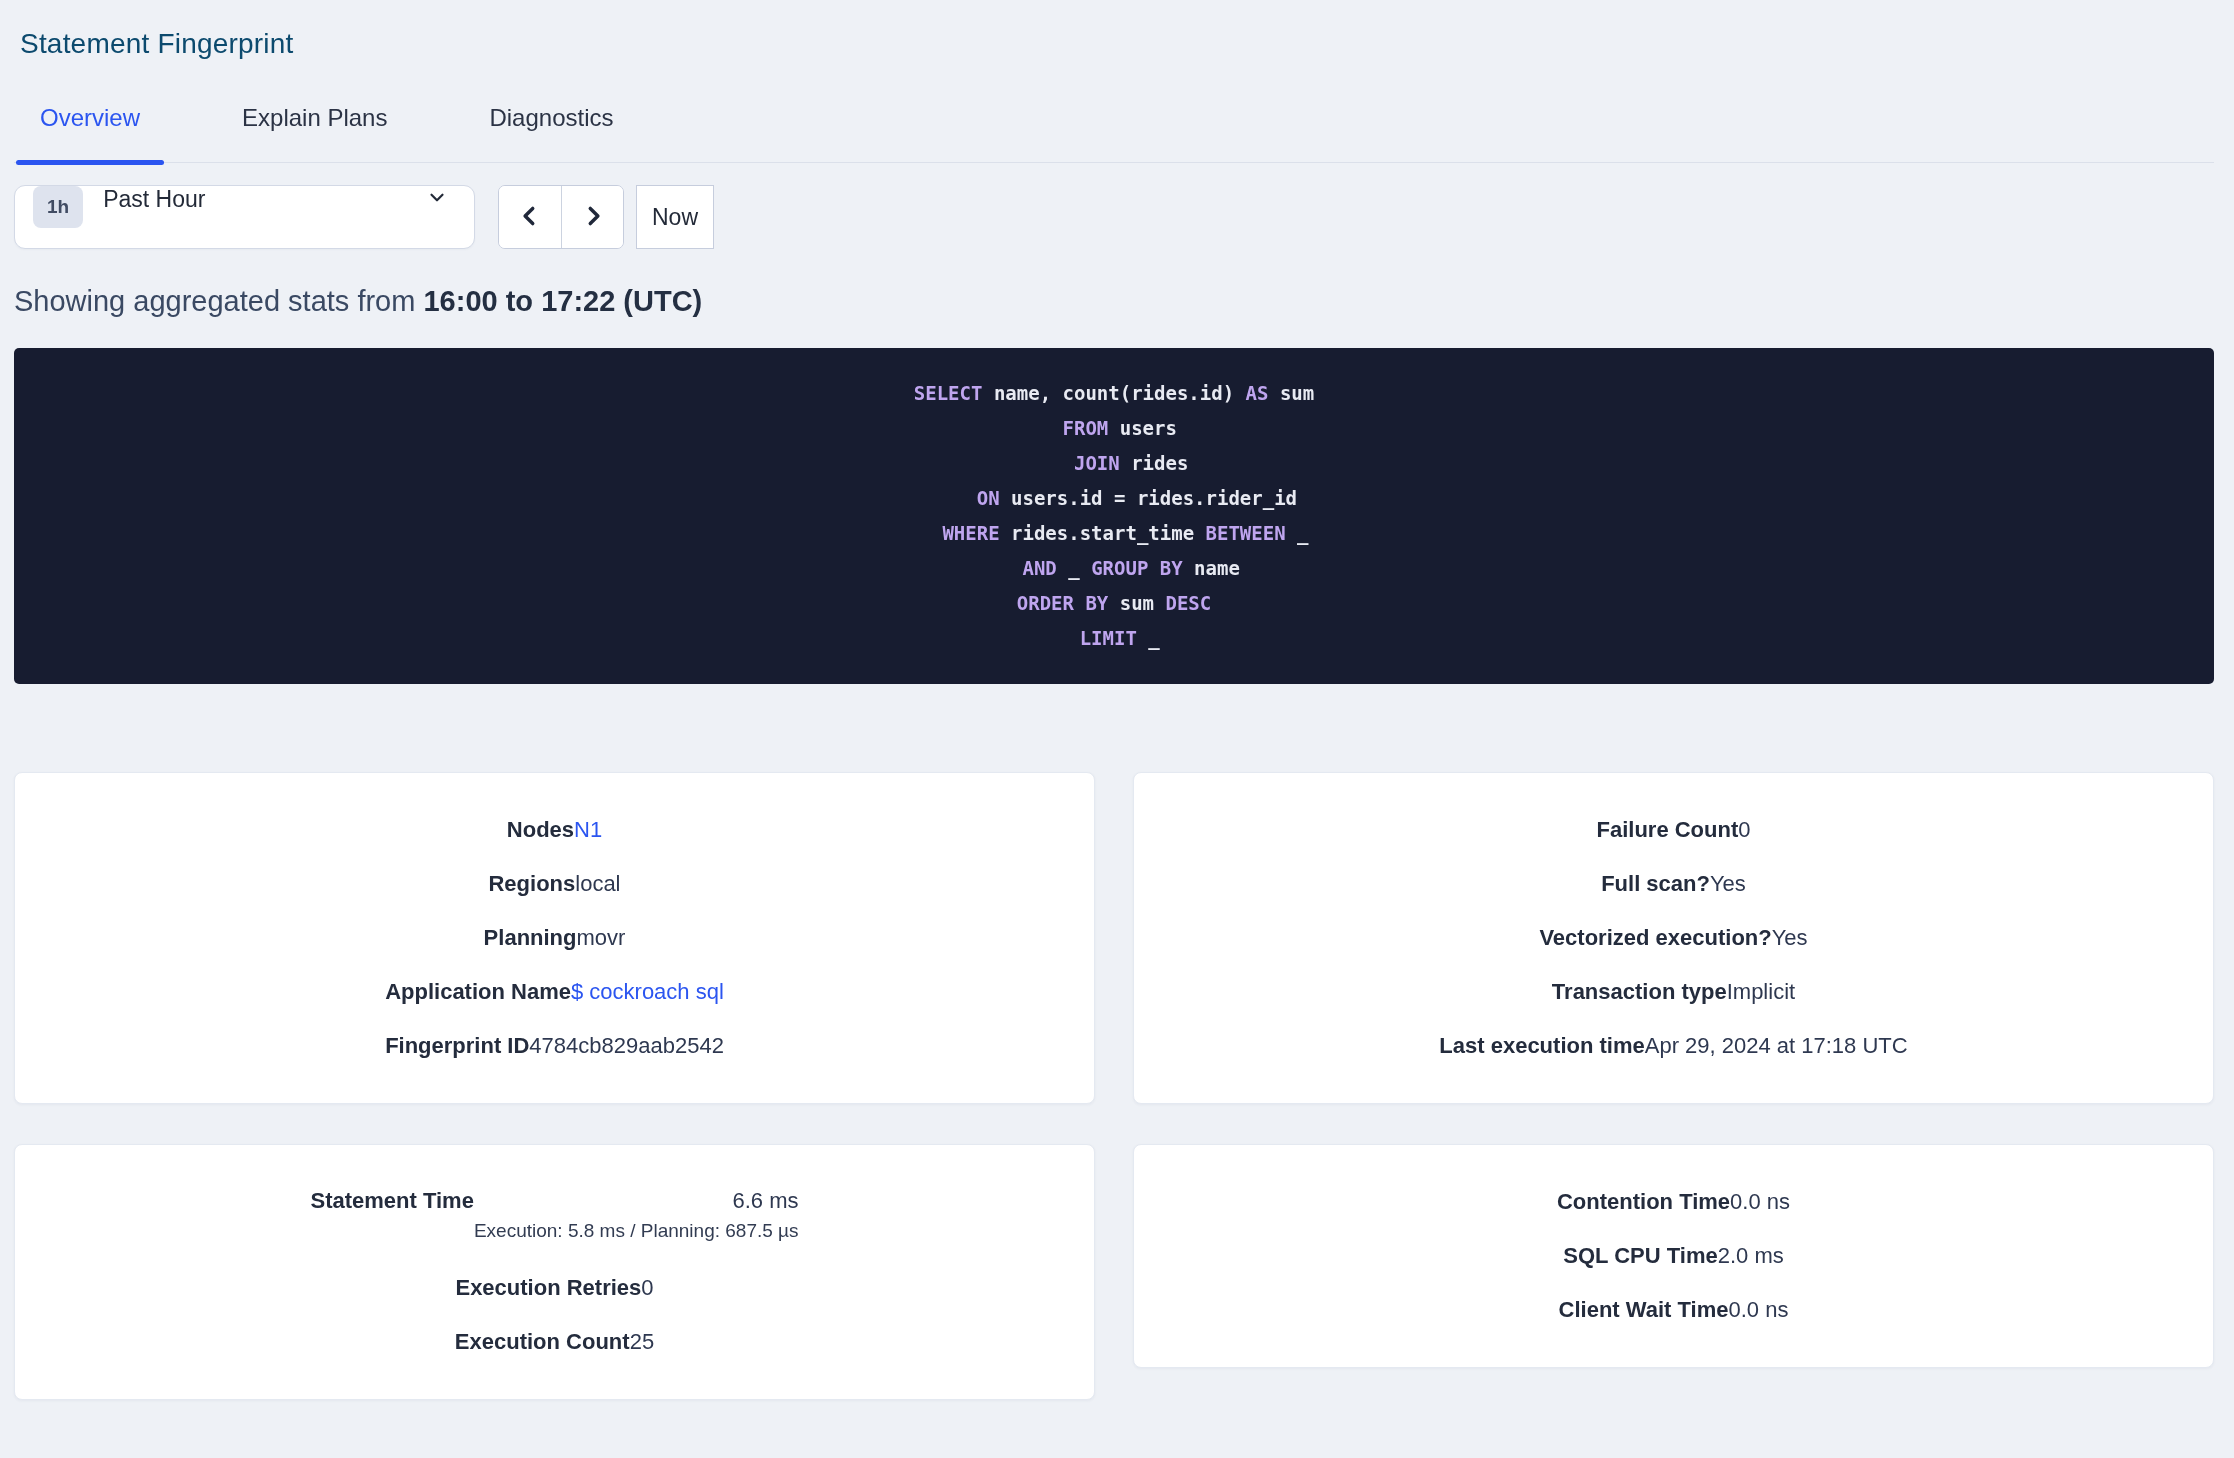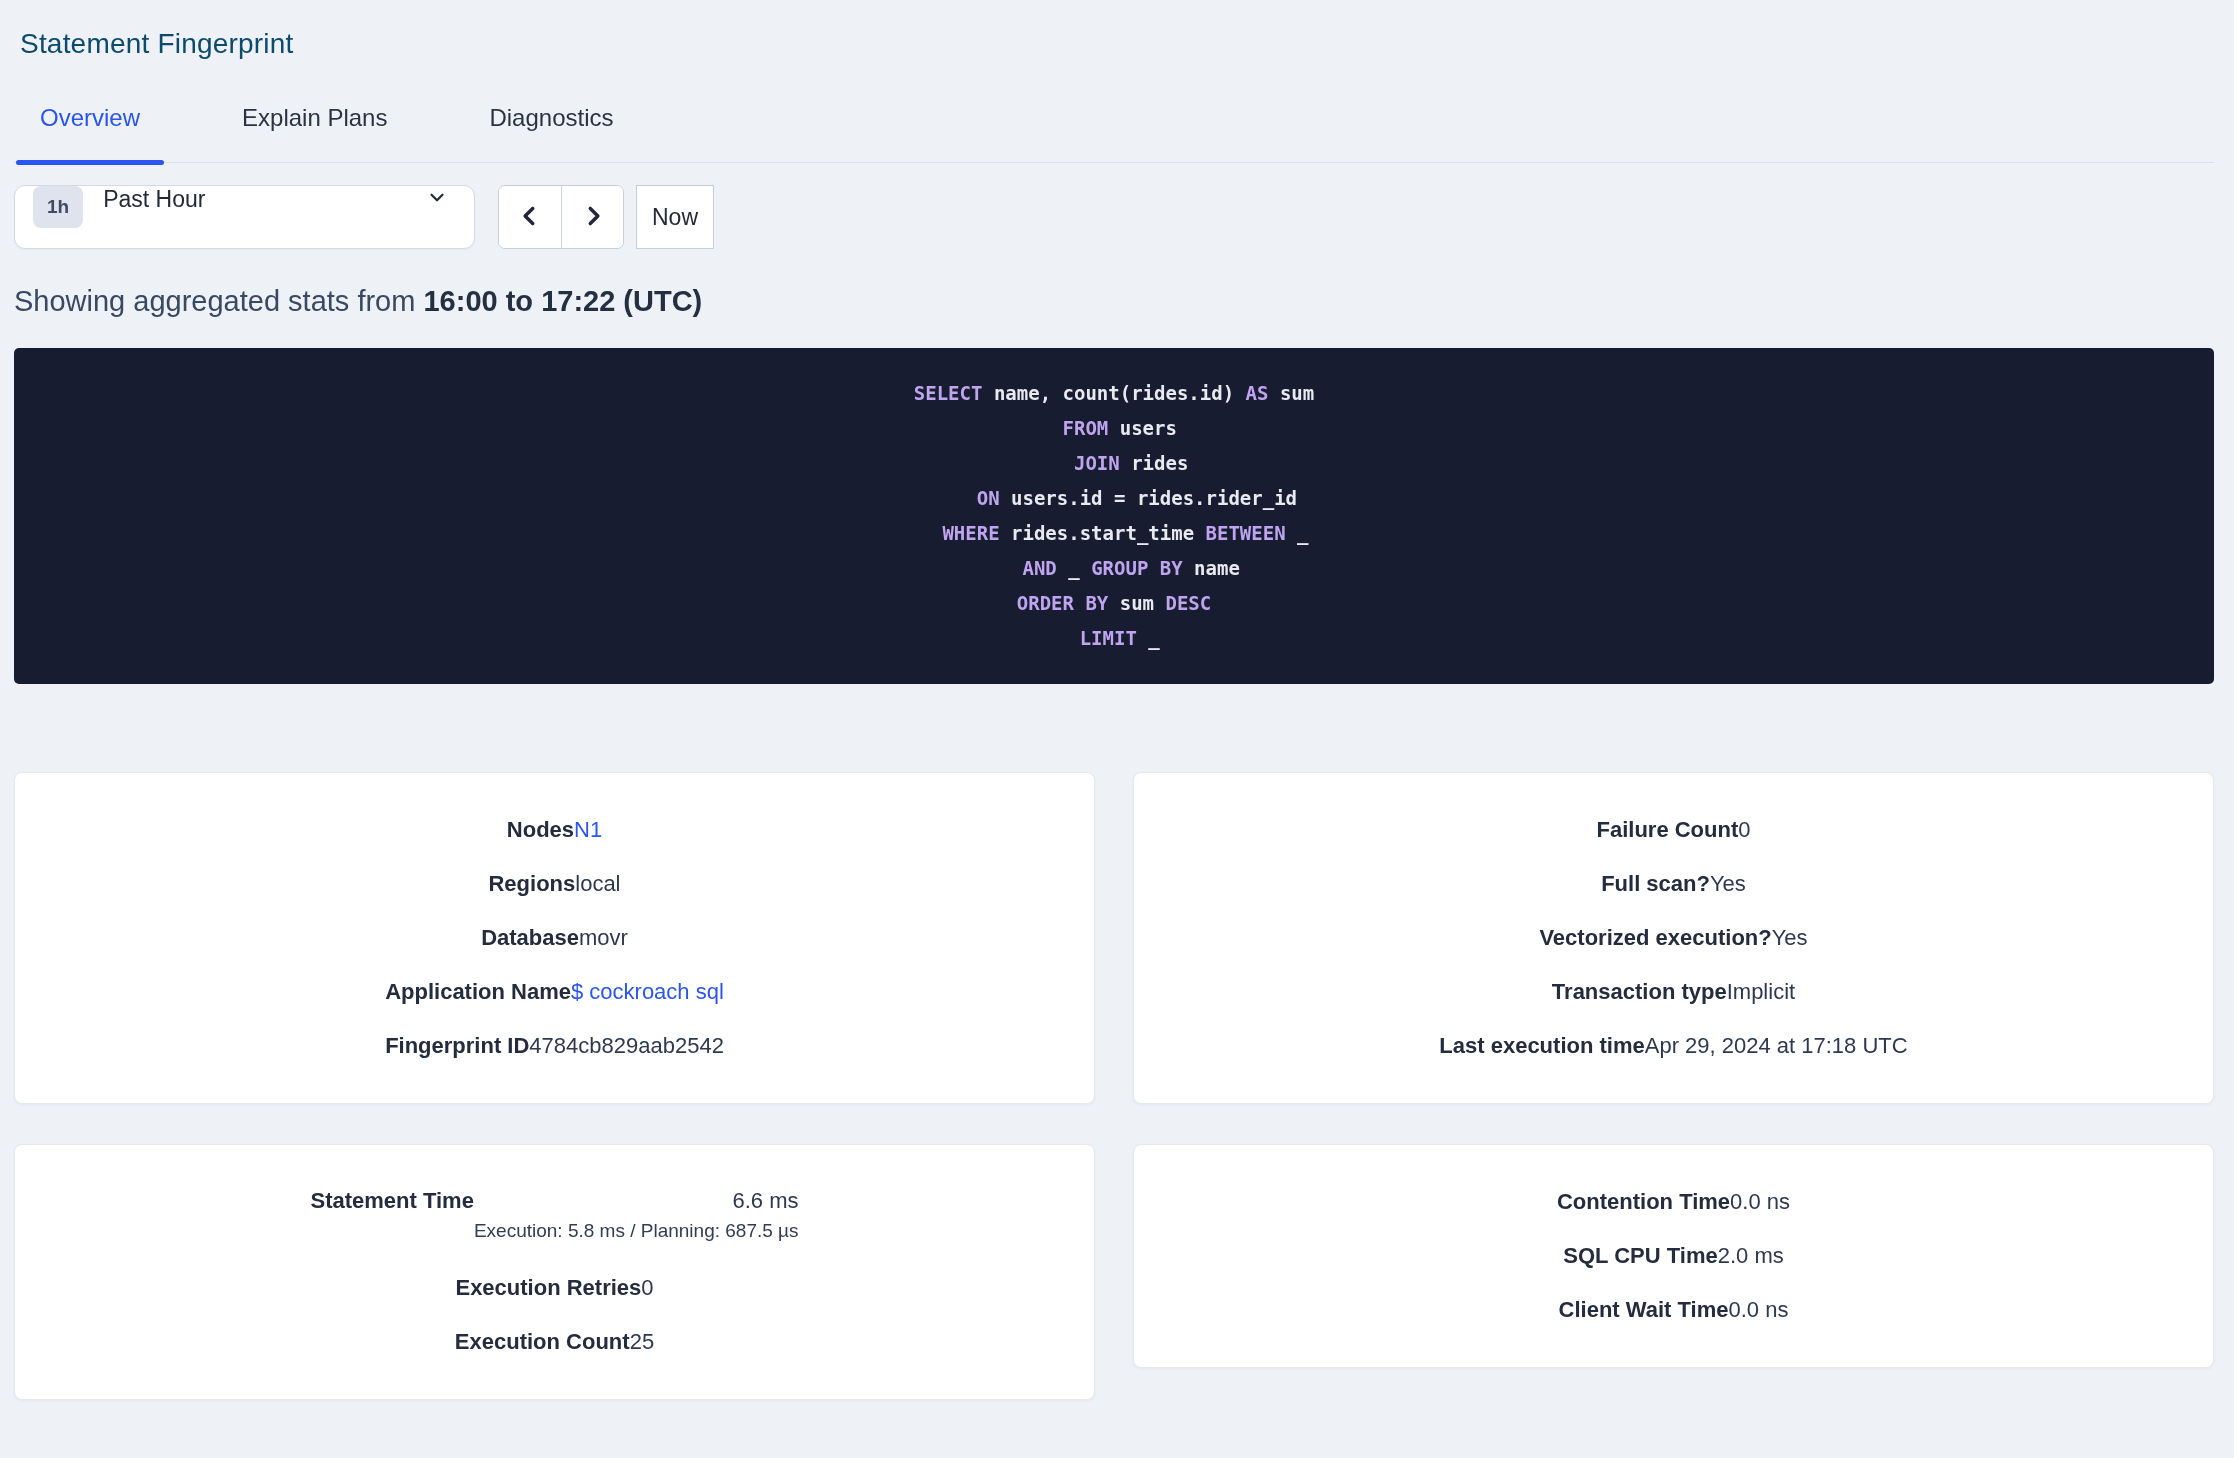--- a/index.html
+++ b/index.html
@@ -183,21 +183,21 @@
             <a class="row-value link">N1</a>
           </div>
         </div>
         <div class="row">
           <div class="row-label">Regions</div>
           <div class="row-value-wrap">
             <div class="row-value">local</div>
           </div>
         </div>
         <div class="row">
-          <div class="row-label">Database</div>
+          <div class="row-label">Planning</div>
           <div class="row-value-wrap">
             <div class="row-value">movr</div>
           </div>
         </div>
         <div class="row">
           <div class="row-label">Application Name</div>
           <div class="row-value-wrap">
             <a class="row-value link">$ cockroach sql</a>
           </div>
         </div>

